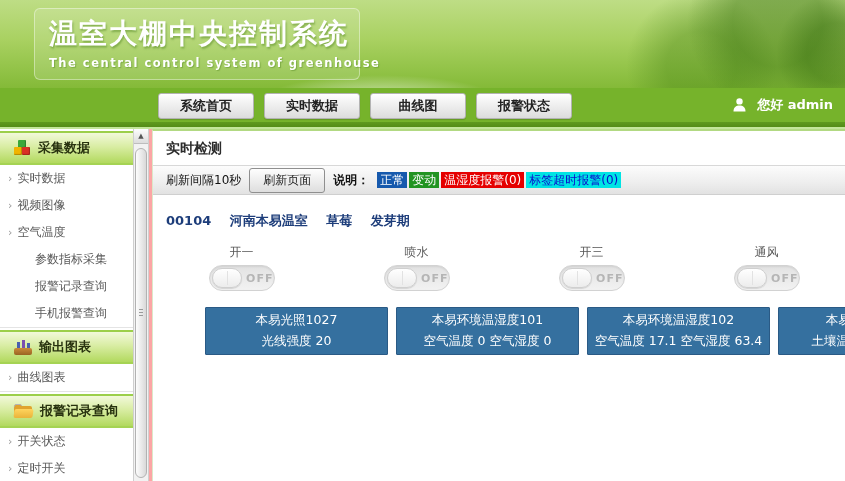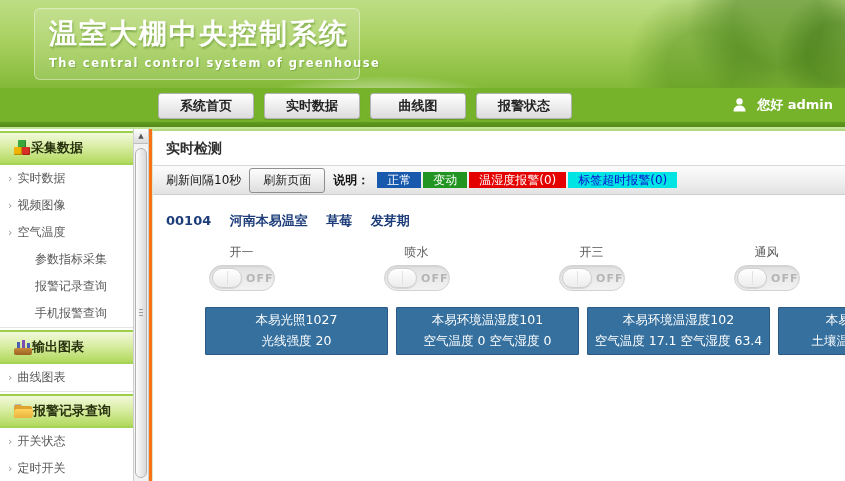--- a/index.html
+++ b/index.html
@@ -1,17 +1,17 @@
 <!DOCTYPE html>
 <html><head>
 <meta charset="utf-8">
 <style>
   * { margin:0; padding:0; box-sizing:border-box; }
   html,body { font-family:"DejaVu Sans","Liberation Sans",sans-serif; }
-  .app { position:relative; width:845px; height:481px; overflow:hidden; background:#f97316; }
+  .app { position:relative; width:845px; height:481px; overflow:hidden; background:#fca5a5; }
 
   
   .header {
     position:relative; height:88px;
     background:
       radial-gradient(ellipse at 45% 115%, rgba(255,255,255,0.35) 0 60px, transparent 120px),
       radial-gradient(circle at 92% 25%, rgba(52,110,12,0.45) 0 45px, transparent 90px),
       radial-gradient(circle at 83% 75%, rgba(70,130,20,0.38) 0 35px, transparent 75px),
       radial-gradient(circle at 99% 60%, rgba(45,100,10,0.40) 0 30px, transparent 60px),
       linear-gradient(180deg,#bedd85 0%, #a9d161 45%, #84ba38 100%);
@@ -52,21 +52,21 @@
   .greeting svg { display:block; }
   .navstrip { height:5px; background:linear-gradient(180deg,#5f9a1e,#548c17); }
   .navstrip2 { height:2px; background:#c3e69a; }
 
   
   .body { display:flex; height:352px; }
 
   
   .sidebar { width:133px; background:#fff; overflow:hidden; }
   .s-head {
-    height:34px; margin-top:2px; display:flex; align-items:center; gap:0; padding-left:14px;
+    height:34px; margin-top:2px; display:flex; align-items:center; gap:7px; padding-left:14px;
     background:linear-gradient(180deg,#f2f9da 0%,#d9eda4 45%,#b2d95e 100%);
     border-top:2px solid #9ccf4a; border-bottom:2px solid #a5d353;
     font-size:13px; font-weight:bold; color:#28320f; cursor:pointer; white-space:nowrap;
   }
   .s-sep { border-top:1px solid #e4e4e4; }
   .s-item {
     height:27px; display:flex; align-items:center; padding-left:8px;
     font-size:12px; color:#5a5a5a; cursor:pointer; white-space:nowrap;
   }
   .s-item .arr { color:#999; font-size:11px; margin-right:5px; }
@@ -117,21 +117,21 @@
     background:linear-gradient(180deg,#fcfcfc 0%,#efefef 55%,#e2e2e2 100%);
     border-top:1px solid #d8d8d8; border-bottom:1px solid #cfcfcf;
     font-size:12px; color:#111; white-space:nowrap;
   }
   .refresh-btn {
     font-family:inherit; font-size:12px; color:#222; padding:3px 13px;
     background:linear-gradient(180deg,#fefefe,#dedede);
     border:1px solid #8f8f8f; border-radius:3px; cursor:pointer;
   }
   .legend-label { font-weight:bold; }
-  .badge { padding:1px 10px; font-size:12px; margin-right:2px; }
+  .badge { padding:1px 3px; font-size:12px; margin-right:2px; }
 
   .gh-row { margin:17px 0 0 13px; font-size:13px; font-weight:bold; color:#1d3d7a; cursor:pointer; }
   .gh-row span { margin-right:14px; }
 
   .sw-row { display:flex; gap:18px; margin:14px 0 0 10px; }
   .sw-col { width:183px; display:flex; flex-direction:column; align-items:center; }
   .sw-label { font-size:12px; color:#555; margin-bottom:4px; white-space:nowrap; }
   .toggle {
     width:66px; height:26px; border-radius:13px; display:flex; align-items:center;
     background:linear-gradient(180deg,#e2e2e2,#f2f2f2);

